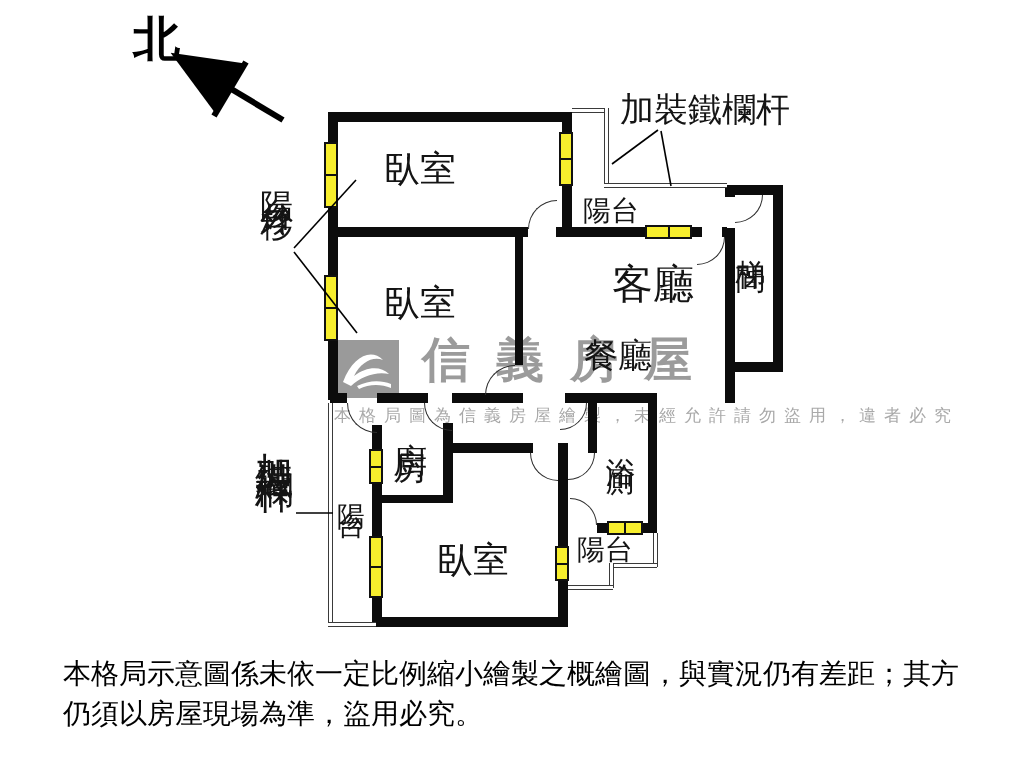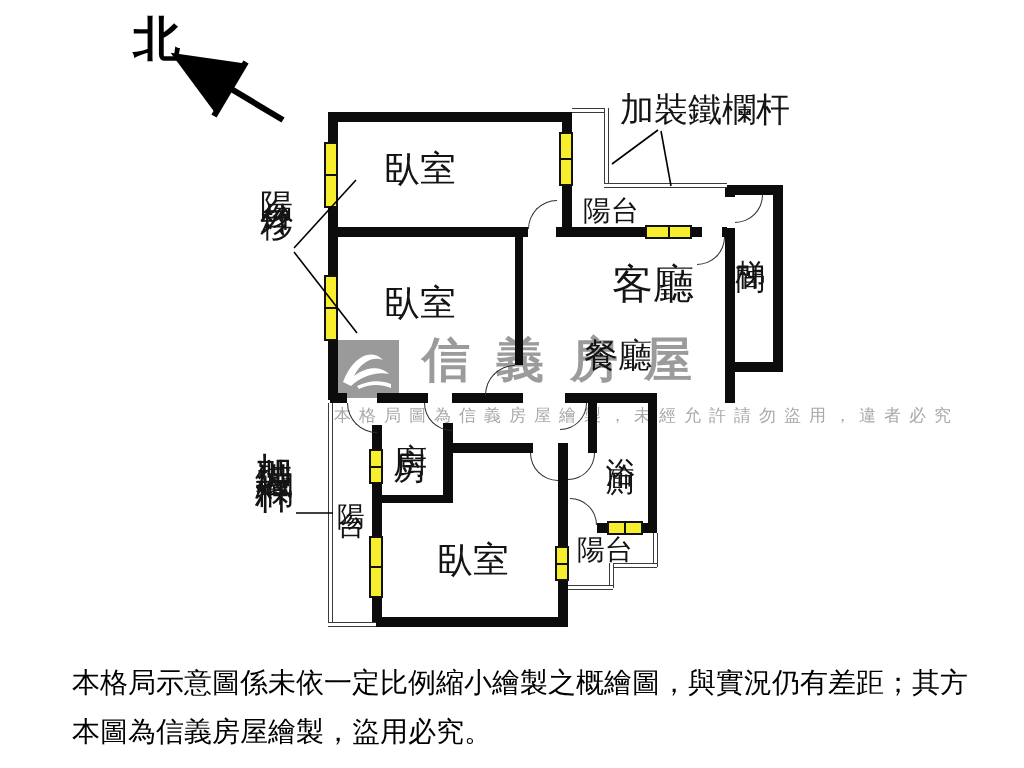--- a/index.html
+++ b/index.html
@@ -10,21 +10,21 @@
   .win .div{position:absolute;background:#111;}
   .rail-h{position:absolute;height:3px;border-top:1px solid #3a3a3a;border-bottom:1px solid #3a3a3a;background:#fff;box-sizing:content-box;}
   .rail-v{position:absolute;width:3px;border-left:1px solid #3a3a3a;border-right:1px solid #3a3a3a;background:#fff;box-sizing:content-box;}
   .door{position:absolute;box-sizing:border-box;}
   .rlabel{position:absolute;color:#141414;white-space:nowrap;line-height:1.05;}
   .rlabel.vert{writing-mode:vertical-rl;text-orientation:upright;letter-spacing:6px;}
   .compass-char{position:absolute;left:133px;top:8px;font-size:47px;color:#000;font-weight:600;}
   .brand{position:absolute;left:422px;top:328px;font-size:48px;font-weight:700;color:#9b9b9b;letter-spacing:26px;white-space:nowrap;}
   .notice{position:absolute;left:334px;top:404px;font-size:17px;color:#a9a9a9;letter-spacing:8px;white-space:nowrap;}
   .disclaimer{position:absolute;left:60px;top:652px;width:930px;color:#000;font-size:28px;line-height:37px;}
-  .disclaimer p{margin:12px;}
+  .disclaimer p{margin:3px;}
   svg.lines{position:absolute;left:0;top:0;pointer-events:none;}
   .logo{position:absolute;left:337px;top:340px;}
 </style>
 </head>
 <body>
 
 <div class="stage">
 
   <div class="compass-char">北</div>
 
@@ -137,15 +137,15 @@
       <line x1="294" y1="252" x2="357" y2="333" stroke="#000" stroke-width="1.6"></line>
       <line x1="658" y1="130" x2="612" y2="164" stroke="#000" stroke-width="1.6"></line>
       <line x1="661" y1="131" x2="671" y2="186" stroke="#000" stroke-width="1.6"></line>
       <line x1="296" y1="513" x2="333" y2="513" stroke="#000" stroke-width="1.6"></line>
       <line x1="283" y1="120" x2="186" y2="62" stroke="#000" stroke-width="6" marker-end="url(#ah)"></line>
       <line x1="246" y1="62" x2="214" y2="116" stroke="#000" stroke-width="6"></line>
     </svg>
 
   <div class="disclaimer">
     <p>本格局示意圖係未依一定比例縮小繪製之概繪圖，與實況仍有差距；其方</p>
-    <p>本圖為信義房屋繪製，盜用必究。</p>
+    <p>仍須以房屋現場為準，盜用必究。</p>
   </div>
 </div>
 
 </body></html>

